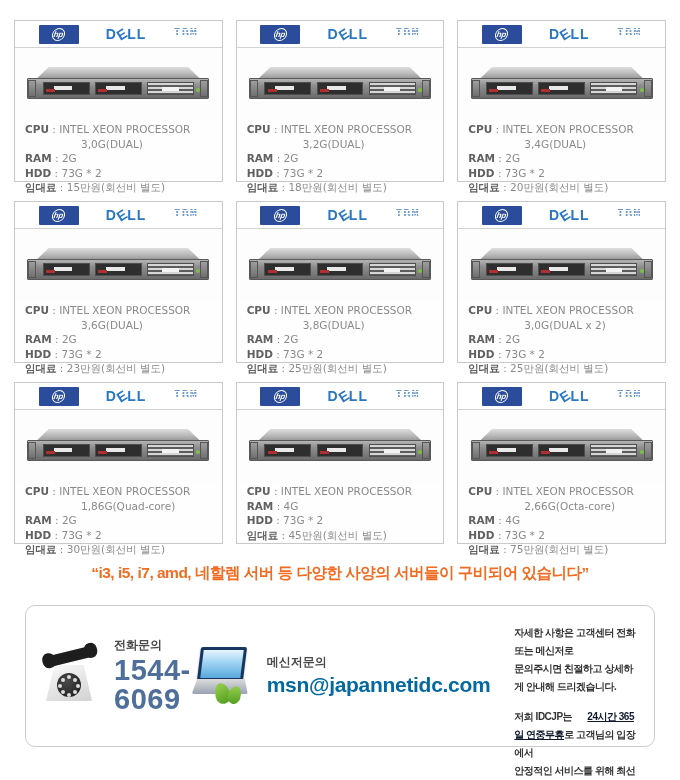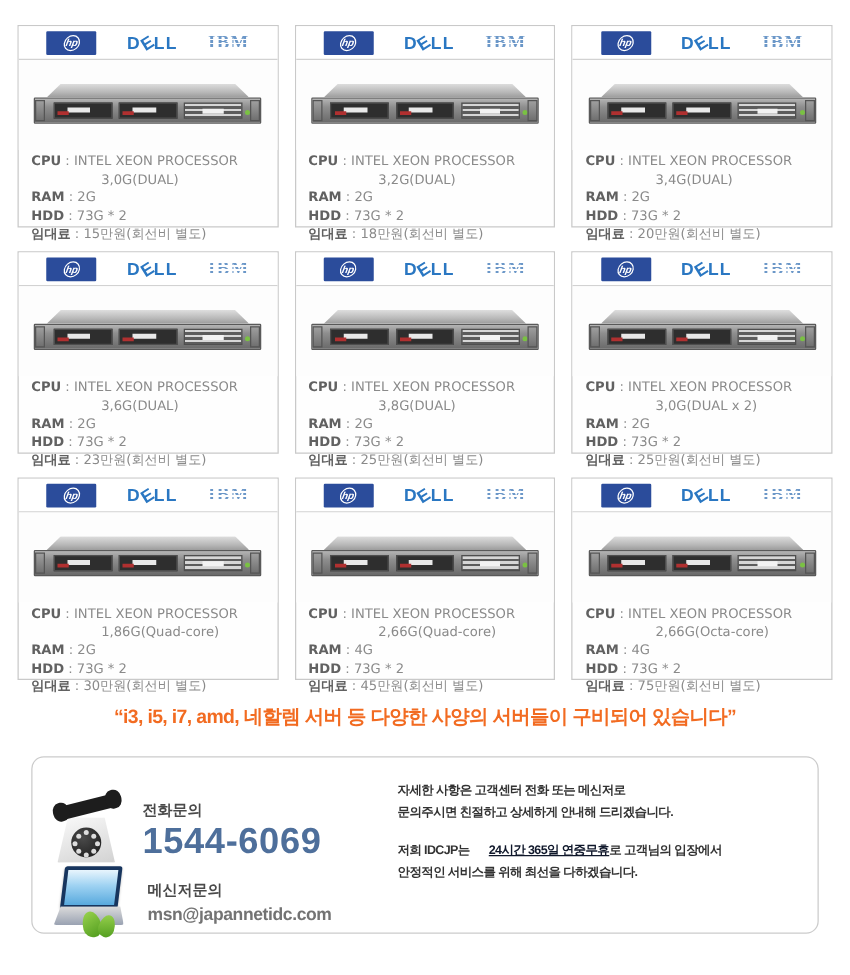--- a/index.html
+++ b/index.html
@@ -34,22 +34,22 @@
     width:13px; height:13px; border:1.5px solid #fff; border-radius:50%;
     color:#fff; font-weight:bold; font-style:italic; font-size:8px;
     display:flex; align-items:center; justify-content:center;
     transform:skewX(-10deg); line-height:1;
   }
   
   .dell-logo { color:#2a77c2; font-weight:bold; font-size:14px; letter-spacing:1px; }
   .dell-e { display:inline-block; transform:rotate(-32deg); }
   
   .ibm-logo {
-    font-family:Liberation Serif, serif;
-    font-weight:bold; font-size:15px; letter-spacing:1px; color:#6b97c8;
+    font-family:Liberation Mono, monospace;
+    font-weight:bold; font-size:12px; letter-spacing:1px; color:#6b97c8;
   }
   @supports (-webkit-background-clip:text) {
     .ibm-logo {
       background:repeating-linear-gradient(180deg,#6b97c8 0px,#6b97c8 1.7px,rgba(255,255,255,0) 1.7px,rgba(255,255,255,0) 3.2px);
       -webkit-background-clip:text; background-clip:text; color:transparent;
     }
   }
 
   
   .card-image { height:72px; flex:0 0 72px; display:flex; align-items:center; justify-content:center; background:#fdfdfd; }
@@ -93,26 +93,26 @@
   .quote {
     margin-top:19px; text-align:center;
     color:#f26b21; font-weight:bold; font-size:15.5px; letter-spacing:-0.5px;
   }
 
   
   .contact-box {
     margin:21px 11px 0; border:1px solid #ccc; border-radius:10px;
     padding:10px 16px 12px; display:flex; height:142px; background:#fff;
   }
-  .contact-left { flex:0 0 252px; display:flex; flex-direction:column; justify-content:space-between;margin-top:20px; }
+  .contact-left { flex:0 0 252px; display:flex; flex-direction:row; justify-content:space-between; }
   .contact-row { display:flex; align-items:center; }
   .contact-txt { margin-left:14px; }
   .contact-label { font-size:12px; font-weight:bold; color:#4a4a4a; margin-bottom:2px; }
   .phone-number { font-size:29px; font-weight:bold; color:#4e6f9b; letter-spacing:0.5px; line-height:1; }
-  .messenger-id { font-size:14px; font-weight:bold; color:#737373; letter-spacing:-0.3px; }
+  .messenger-id { font-size:21px; font-weight:bold; color:#0369a1; letter-spacing:-0.3px; }
   .contact-right {
     flex:1; padding:8px 0 0 24px; font-size:10px; font-weight:bold;
     color:#333; line-height:1.8; letter-spacing:-0.5px;
   }
   .contact-right .para2 { margin-top:12px; }
   .highlight-red { color:#0f172a; text-decoration:underline;margin-left:13px; }
 
   
   .phone-icon { width:58px; height:56px; position:relative; flex:0 0 58px; }
   .phone-body {
@@ -370,21 +370,20 @@
           <div class="srv-face">
             <div class="srv-bay b1"></div>
             <div class="srv-bay b2"></div>
             <div class="srv-grille"></div>
             <div class="srv-led"></div>
           </div>
         </div>
       </div>
       <div class="card-specs">
         <div><b>CPU</b><span> : </span><span>INTEL XEON PROCESSOR</span></div>
-        <div class="cpu-line2">2,66G(Quad-core)</div>
         <div><b>RAM</b><span> : </span><span>4G</span></div>
         <div><b>HDD</b><span> : </span><span>73G * 2</span></div>
         <div><b>임대료</b><span> : </span><span>45만원(회선비 별도)</span></div>
       </div>
     </div>
 
     <div class="card">
       <div class="card-logos">
         <span class="hp-logo">
           <span class="hp-circle">hp</span>

